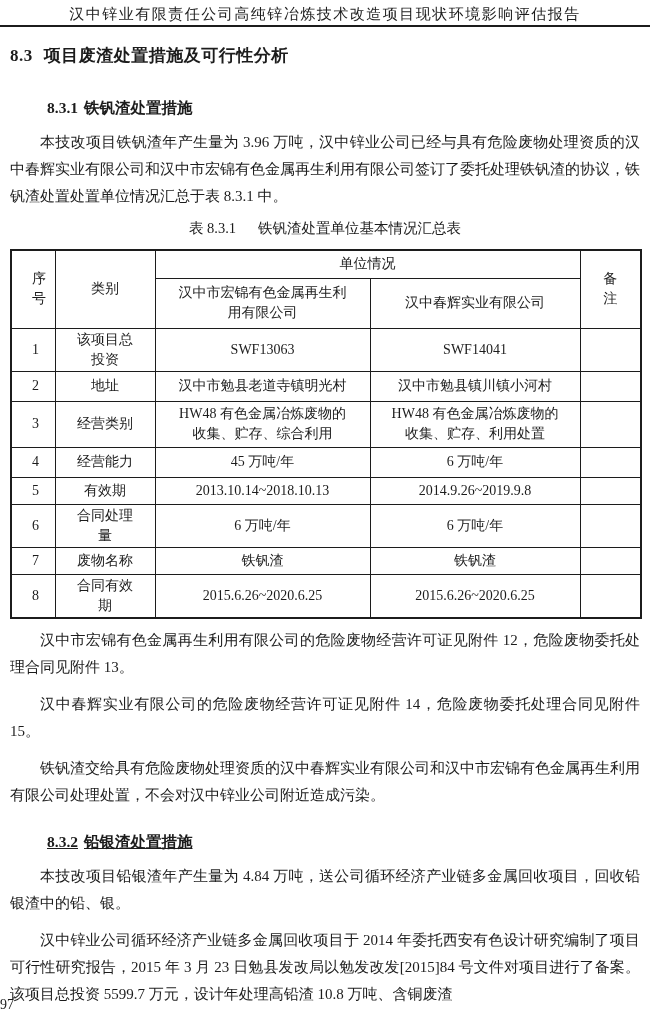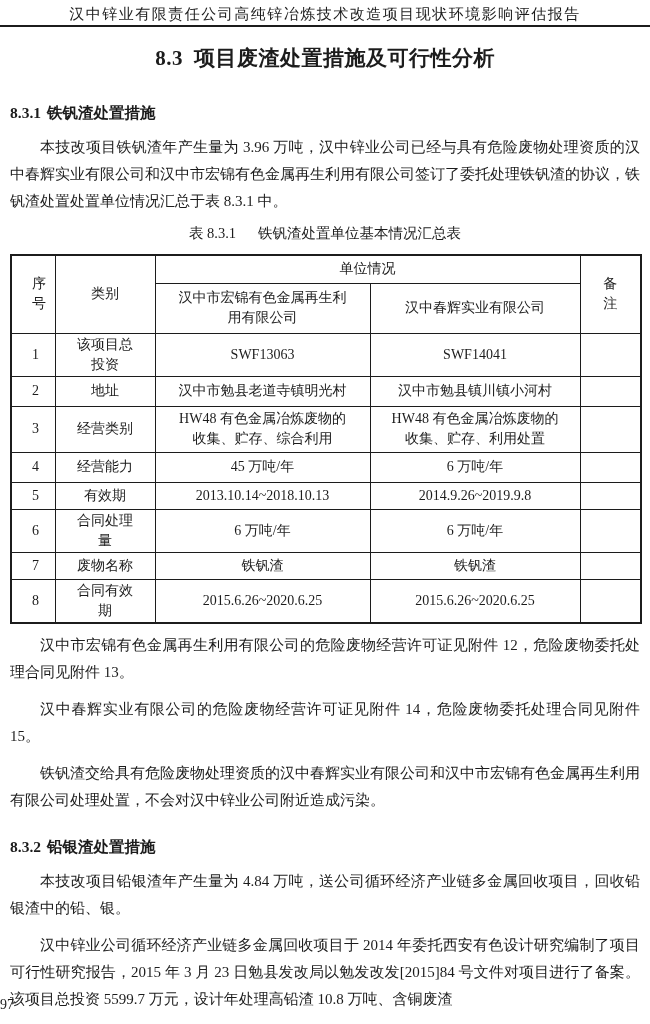--- a/index.html
+++ b/index.html
@@ -18,33 +18,32 @@
     letter-spacing: 1.5px;
     white-space: nowrap;
   }
   .header-rule {
     border-bottom: 2px solid #1c1c1c;
     margin: 3px -10px 0 -10px;
     height: 0;
   }
   .h1 {
     margin-top: 17px;
-    font-size: 21px;
+    font-size: 17px;
     font-weight: bold;
     letter-spacing: 0.5px;
-    text-align: center;
   }
   .h1 .num { margin-right: 11px; }
   .h2 {
     margin-top: 31px;
     font-size: 15.5px;
     font-weight: bold;
   }
-  .h2 .num { margin-right: 6px; }
-  .h2.second { margin-top: 23px; }
+  .h2 .num { margin-right: 6px; margin-left: 37px; }
+  .h2.second { margin-top: 23px; text-decoration: underline; }
   p.body-para {
     margin-top: 10px;
     font-size: 15px;
     line-height: 27px;
     text-indent: 2em;
     text-align: justify;
   }
   p.body-para.after-table { margin-top: 8px; }
   .table-caption {
     margin-top: 9px;

